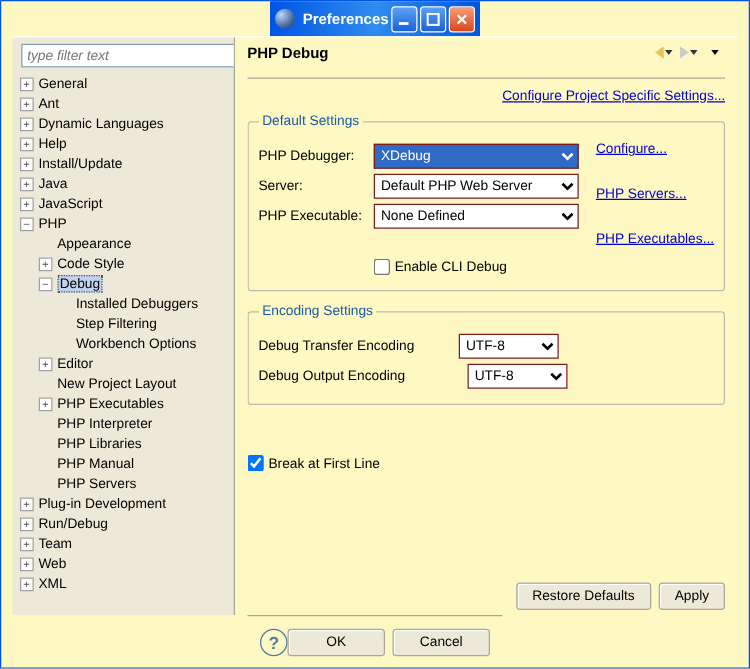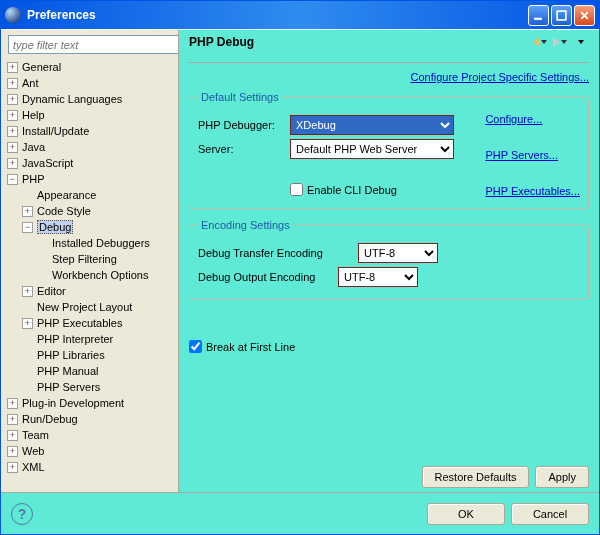--- a/index.html
+++ b/index.html
@@ -1,17 +1,17 @@
 <!DOCTYPE html>
 <html><head>
 <meta charset="utf-8">
 <style>
   * { box-sizing: border-box; font-family: Tahoma, sans-serif; font-size: 11px; }
   body { margin: 0; padding: 0; background: #ece9d8; }
-  .window { width: 600px; height: 535px; border: 1px solid #0054e3; background: #5eead4; display: flex; flex-direction: column; }
+  .window { width: 600px; height: 535px; border: 1px solid #0054e3; background: #fef9c3; display: flex; flex-direction: column; align-items: center; }
   .titlebar { height: 28px; background: linear-gradient(to right, #0054e3, #2f8cef, #0054e3); display: flex; align-items: center; padding: 0 4px; color: #fff; }
   .titlebar .app-icon { width: 16px; height: 16px; background: radial-gradient(circle at 30% 30%, #b8d8ff, #4a6aa0 60%, #1a2a50); border-radius: 50%; margin-right: 6px; }
   .titlebar .title { flex: 1; font-weight: bold; font-size: 12px; }
   .winbtn { width: 21px; height: 21px; margin-left: 2px; border-radius: 3px; border: 1px solid #fff; display: flex; align-items: center; justify-content: center; font-weight: bold; color: #fff; cursor: default; }
   .winbtn.min, .winbtn.max { background: linear-gradient(#5aa1f8, #1c60d8); }
   .winbtn.close { background: linear-gradient(#f89e7a, #d8461c); }
   .winbtn svg { width: 11px; height: 11px; }
   .body { flex: 1; display: flex; border-top: 1px solid #fff; min-height: 0; }
   .left { width: 178px; border-right: 1px solid #aca899; padding: 5px 2px; background: #ece9d8; overflow: hidden; }
   .filter { width: 184px; height: 19px; border: 1px solid #7f9db9; background: #fff; color: #aaa; font-style: italic; padding: 2px 4px; margin: 0 0 5px 5px; }
@@ -222,20 +222,24 @@
           <div class="ds-grid">
             <div class="ds-left">
               <div class="row">
                 <span class="lbl">PHP Debugger:</span>
                 <select class="combo wide sel-debugger"><option>XDebug</option></select>
               </div>
               <div class="row">
                 <span class="lbl">Server:</span>
                 <select class="combo wide"><option>Default PHP Web Server</option></select>
               </div>
+              <div class="row">
+                <span class="lbl">PHP Executable:</span>
+                <select class="combo wide"><option>None Defined</option></select>
+              </div>
               <div class="row" style="padding-left:92px;">
                 <label class="check">
                     <input type="checkbox" style="">
                     <span>Enable CLI Debug</span>
                   </label>
               </div>
             </div>
             <div class="defaults-links">
               <span class="link">Configure...</span>
               <span class="link">PHP Servers...</span>
@@ -244,21 +248,21 @@
           </div>
         </fieldset>
 
         <fieldset>
           <legend>Encoding Settings</legend>
           <div class="row">
             <span style="width:160px" class="lbl">Debug Transfer Encoding</span>
             <select class="combo med"><option>UTF-8</option></select>
           </div>
           <div class="row">
-            <span style="width:140px" class="lbl">Debug Output Encoding</span>
+            <span style="width:167px" class="lbl">Debug Output Encoding</span>
             <select class="combo med"><option>UTF-8</option></select>
           </div>
         </fieldset>
 
         <div style="padding:10px 0;">
           <label class="check">
               <input type="checkbox" checked="" style="">
               <span>Break at First Line</span>
             </label>
         </div>

